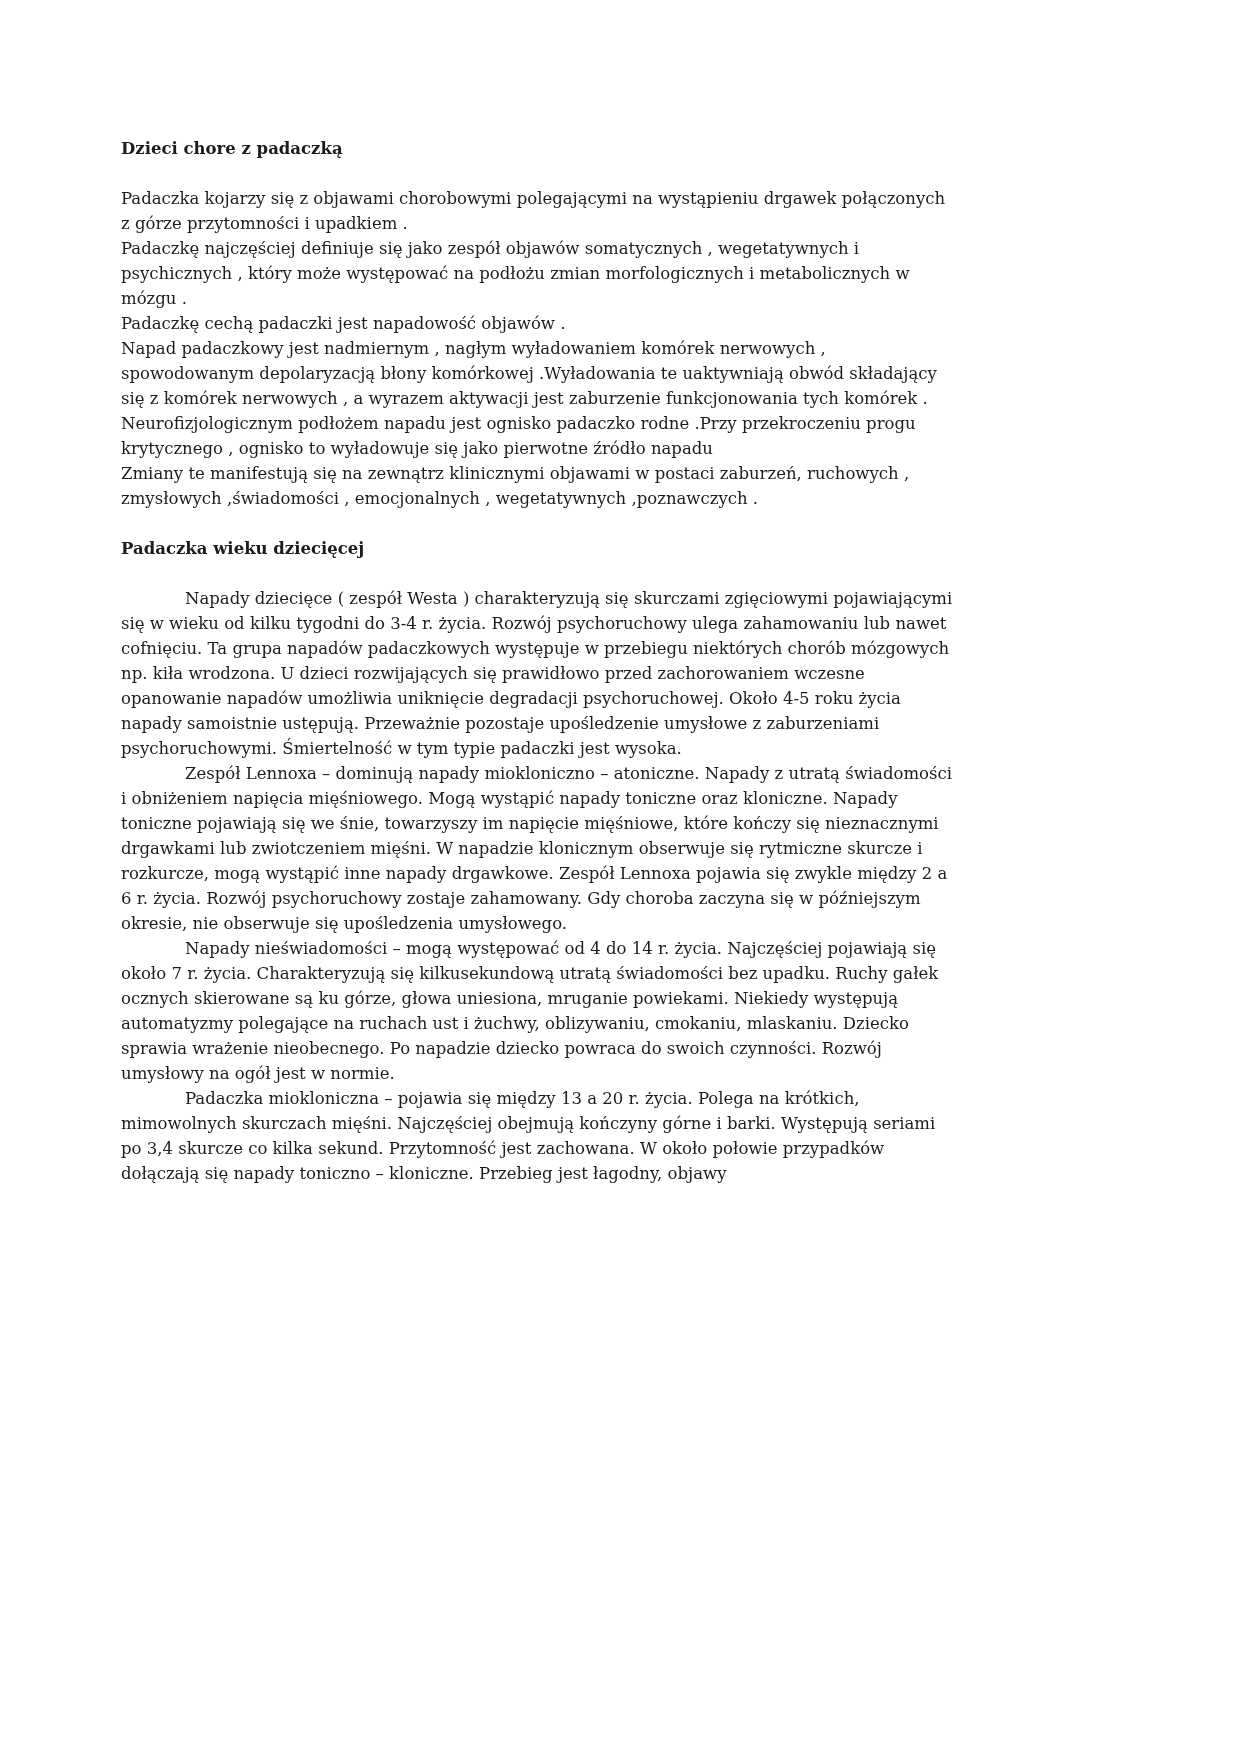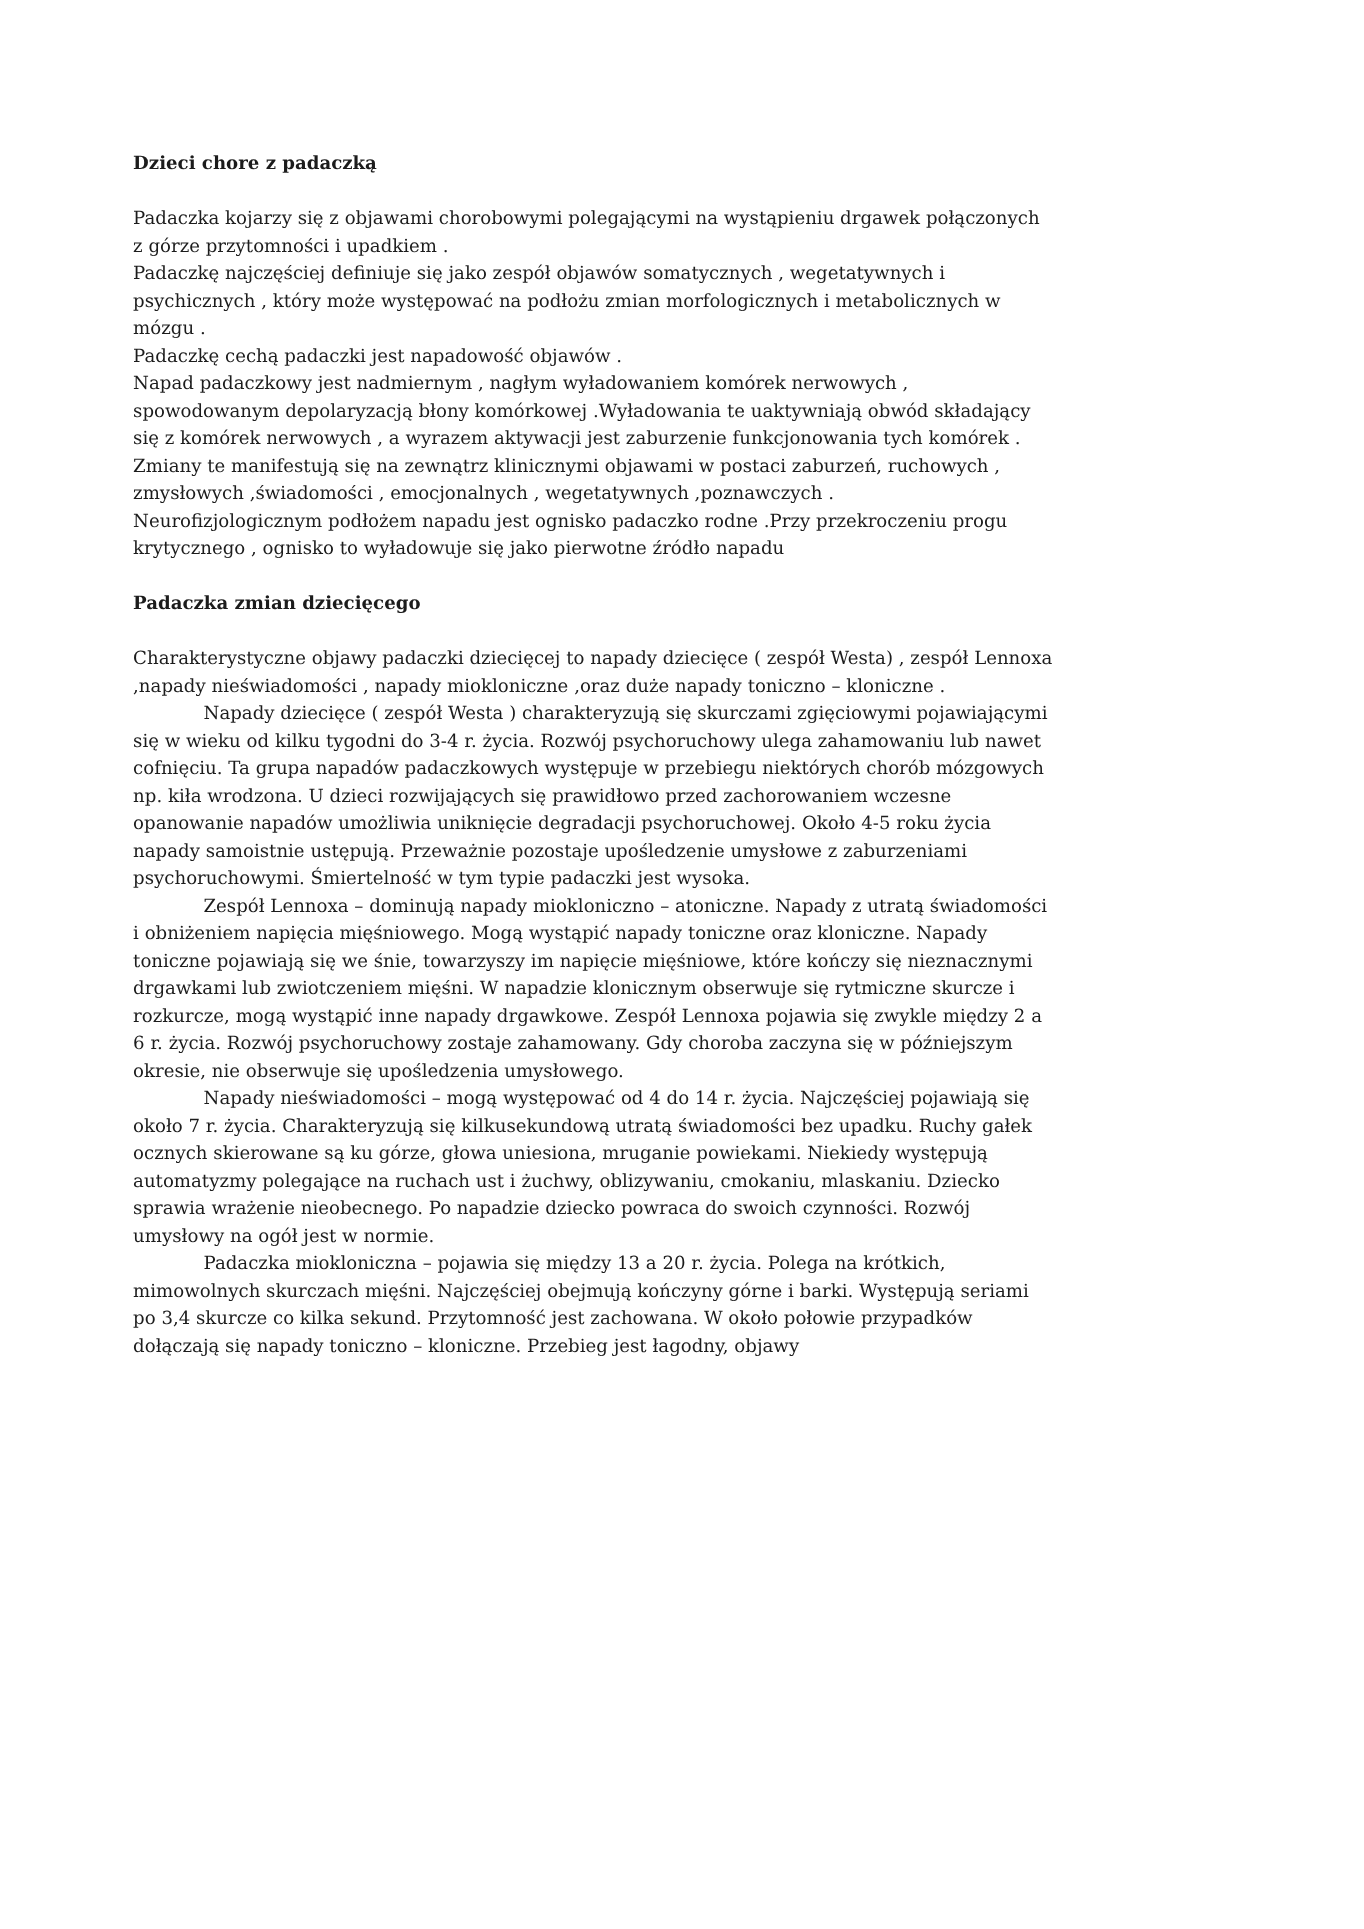--- a/index.html
+++ b/index.html
@@ -45,23 +45,22 @@
 </head>
 <body>
 
 <div class="page-content">
   <h1 class="heading">Dzieci chore z padaczką</h1>
 
   <p class="para">Padaczka kojarzy się  z objawami chorobowymi polegającymi na wystąpieniu drgawek połączonych z górze przytomności i upadkiem .</p>
   <p class="para">Padaczkę najczęściej definiuje się jako zespół objawów somatycznych , wegetatywnych i psychicznych , który może występować na podłożu zmian morfologicznych i metabolicznych w mózgu .</p>
   <p class="para">Padaczkę cechą padaczki jest napadowość objawów .</p>
   <p class="para">Napad padaczkowy jest nadmiernym , nagłym wyładowaniem komórek nerwowych , spowodowanym depolaryzacją błony komórkowej .Wyładowania te uaktywniają obwód składający się z komórek nerwowych , a wyrazem aktywacji jest zaburzenie funkcjonowania tych komórek .</p>
+  <p class="para">Neurofizjologicznym podłożem napadu jest ognisko padaczko rodne .Przy przekroczeniu progu krytycznego , ognisko to wyładowuje się jako pierwotne źródło napadu</p>
   <p class="para">Zmiany te manifestują się na zewnątrz klinicznymi objawami w postaci zaburzeń, ruchowych , zmysłowych ,świadomości , emocjonalnych , wegetatywnych ,poznawczych .</p>
-  <p class="para">Neurofizjologicznym podłożem napadu jest ognisko padaczko rodne .Przy przekroczeniu progu krytycznego , ognisko to wyładowuje się jako pierwotne źródło napadu</p>
 
-  <h2 class="heading h-top">Padaczka zmian dziecięcego</h2>
+  <h2 class="heading h-top">Padaczka wieku dziecięcej</h2>
 
-  <p class="para">Charakterystyczne objawy padaczki dziecięcej to napady dziecięce ( zespół Westa) , zespół Lennoxa ,napady nieświadomości , napady miokloniczne ,oraz duże napady toniczno – kloniczne .</p>
   <p class="para indent">Napady dziecięce ( zespół Westa ) charakteryzują się skurczami zgięciowymi pojawiającymi się w wieku od kilku tygodni do 3-4 r. życia. Rozwój psychoruchowy ulega zahamowaniu lub nawet cofnięciu. Ta grupa napadów padaczkowych występuje w przebiegu niektórych chorób mózgowych  np. kiła wrodzona. U dzieci rozwijających się prawidłowo przed zachorowaniem wczesne opanowanie napadów umożliwia uniknięcie degradacji psychoruchowej. Około 4-5 roku życia napady samoistnie ustępują. Przeważnie pozostaje upośledzenie umysłowe z zaburzeniami psychoruchowymi. Śmiertelność w tym typie padaczki jest wysoka.</p>
   <p class="para indent">Zespół Lennoxa – dominują napady miokloniczno – atoniczne. Napady z utratą świadomości i obniżeniem napięcia mięśniowego. Mogą wystąpić napady toniczne oraz kloniczne. Napady toniczne pojawiają się we śnie, towarzyszy im napięcie mięśniowe, które kończy się nieznacznymi drgawkami lub zwiotczeniem mięśni. W napadzie klonicznym obserwuje się rytmiczne skurcze i rozkurcze, mogą wystąpić inne napady drgawkowe. Zespół Lennoxa pojawia się zwykle między 2 a 6 r. życia. Rozwój psychoruchowy zostaje zahamowany. Gdy choroba zaczyna się w późniejszym okresie, nie obserwuje się upośledzenia umysłowego.</p>
   <p class="para indent">Napady nieświadomości – mogą występować od 4 do 14 r. życia. Najczęściej pojawiają się około 7 r. życia. Charakteryzują się kilkusekundową utratą świadomości bez upadku. Ruchy gałek ocznych skierowane są ku górze, głowa uniesiona, mruganie powiekami. Niekiedy występują automatyzmy polegające na ruchach ust i żuchwy, oblizywaniu, cmokaniu, mlaskaniu. Dziecko sprawia wrażenie nieobecnego. Po napadzie dziecko powraca do swoich czynności. Rozwój umysłowy na ogół jest w normie.</p>
   <p class="para indent">Padaczka miokloniczna – pojawia się między 13 a 20 r. życia. Polega na krótkich, mimowolnych skurczach mięśni. Najczęściej obejmują kończyny górne i barki. Występują seriami po 3,4 skurcze co kilka sekund. Przytomność jest zachowana. W około połowie przypadków dołączają się napady toniczno – kloniczne. Przebieg jest łagodny, objawy</p>
 </div>
 
 </body></html>

